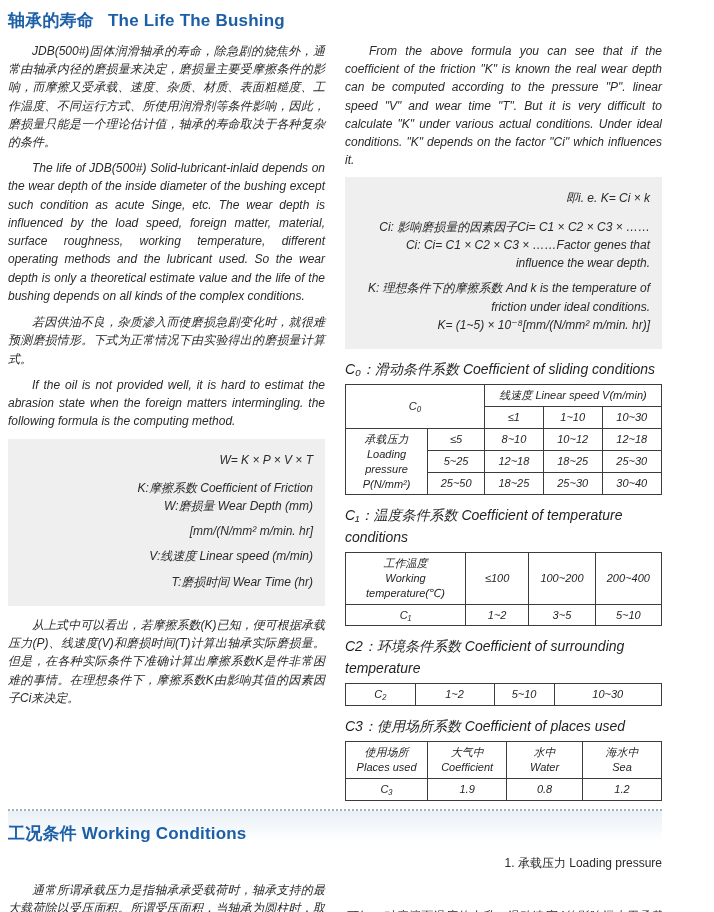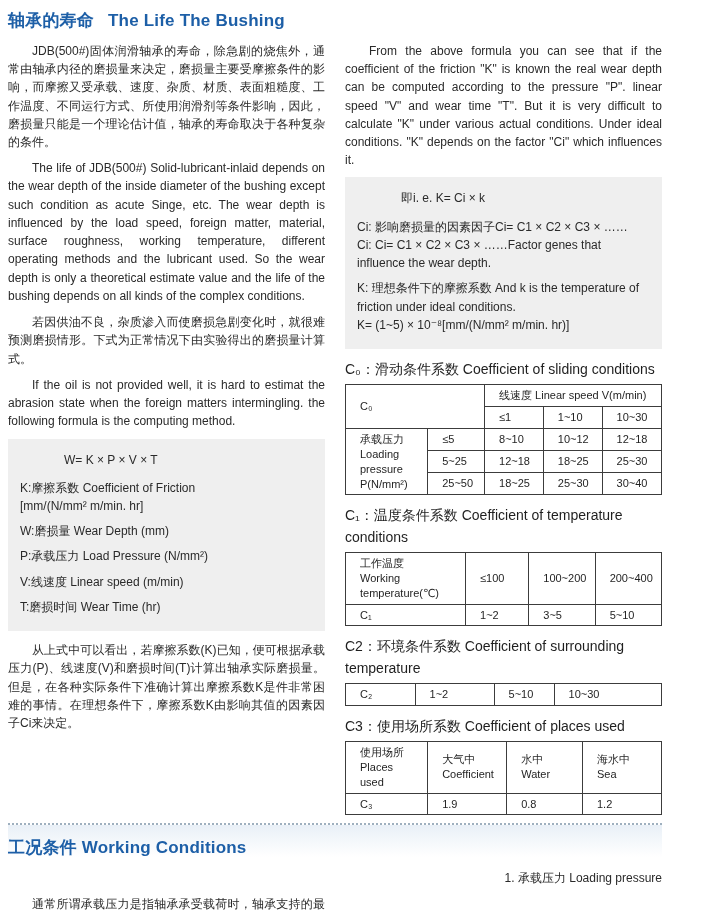--- a/index.html
+++ b/index.html
@@ -11,41 +11,41 @@
     overflow:hidden;
   }
   .page { width:670px; height:912px; padding:8px 8px 0 8px; overflow:hidden; }
 
   h1.sec-title {
     color:#1d5fa7; font-size:17px; font-weight:bold;
     margin:0 0 8px 0; letter-spacing:.2px;
   }
   h1.sec-title .en { margin-left:14px; }
 
-  .cols { display:flex; gap:20px; }
+  .cols { display:flex; gap:20px;font-style:italic; }
   .col  { flex:1 1 0; min-width:0; }
 
   p { text-align:justify; margin:0 0 8px 0; }
   .indent { text-indent:2em; }
   .cn { }
   .en { }
 
   .graybox {
     background:#efefef; padding:10px 12px 8px 12px;
     margin:2px 0 10px 0;
   }
-  .graybox p { text-align:left; margin:0 0 7px 0; }
+  .graybox p { text-align:right; margin:0 0 7px 0; }
   .graybox .formula-main { margin:2px 0 10px 44px; }
   .graybox .tight { margin-bottom:0; }
 
   .tcap { text-align:left; font-size:14px; margin:10px 0 4px 0; color:#1f1f1f; }
   table { width:100%; border-collapse:collapse; table-layout:fixed; }
   td {
-    border:1px solid #3c3c3c; vertical-align:middle;
-    font-size:11px; padding:3px 14px; line-height:1.35; color:#1f1f1f;
+    border:1px solid #3c3c3c; text-align:center; vertical-align:middle;
+    font-size:11px; padding:3px 2px; line-height:1.35; color:#1f1f1f;
   }
   .pre { white-space:pre-line; }
   .mb10 { margin-bottom:10px; }
 
   .dotted-sep {
     border-top:2px dotted #9fb0bf;
     margin:8px 0 0 0; height:0;
   }
 
   .sec2-titlewrap {
@@ -67,23 +67,22 @@
 
     <div class="col">
       <p class="cn indent">JDB(500#)固体润滑轴承的寿命，除急剧的烧焦外，通常由轴承内径的磨损量来决定，磨损量主要受摩擦条件的影响，而摩擦又受承载、速度、杂质、材质、表面粗糙度、工作温度、不同运行方式、所使用润滑剂等条件影响，因此，磨损量只能是一个理论估计值，轴承的寿命取决于各种复杂的条件。</p>
       <p class="en indent">The life of JDB(500#) Solid-lubricant-inlaid depends on the wear depth of the inside diameter of the bushing except such condition as acute Singe, etc. The wear depth is influenced by the load speed, foreign matter, material, surface roughness, working temperature, different operating methods and the lubricant used. So the wear depth is only a theoretical estimate value and the life of the bushing depends on all kinds of the complex conditions.</p>
       <p class="cn indent">若因供油不良，杂质渗入而使磨损急剧变化时，就很难预测磨损情形。下式为正常情况下由实验得出的磨损量计算式。</p>
       <p class="en indent">If the oil is not provided well, it is hard to estimat the abrasion state when the foreign matters intermingling. the following formula is the computing method.</p>
 
       <div class="graybox">
         <p class="formula-main">W= K × P × V × T</p>
         <p class="tight">K:摩擦系数 Coefficient of Friction</p>
+        <p>W:磨损量 Wear Depth (mm)</p>
         <p>[mm/(N/mm² m/min. hr]</p>
-        <p>W:磨损量 Wear Depth (mm)</p>
-        <p>P:承载压力 Load Pressure (N/mm²)</p>
         <p>V:线速度 Linear speed (m/min)</p>
         <p>T:磨损时间 Wear Time (hr)</p>
       </div>
 
       <p class="cn indent">从上式中可以看出，若摩擦系数(K)已知，便可根据承载压力(P)、线速度(V)和磨损时间(T)计算出轴承实际磨损量。但是，在各种实际条件下准确计算出摩擦系数K是件非常困难的事情。在理想条件下，摩擦系数K由影响其值的因素因子Ci来决定。</p>
     </div>
 
     <div class="col">
       <p class="en indent">From the above formula you can see that if the coefficient of the friction "K" is known the real wear depth can be computed according to the pressure "P". linear speed "V" and wear time "T". But it is very difficult to calculate "K" under various actual conditions. Under ideal conditions. "K" depends on the factor "Ci" which influences it.</p>
 

